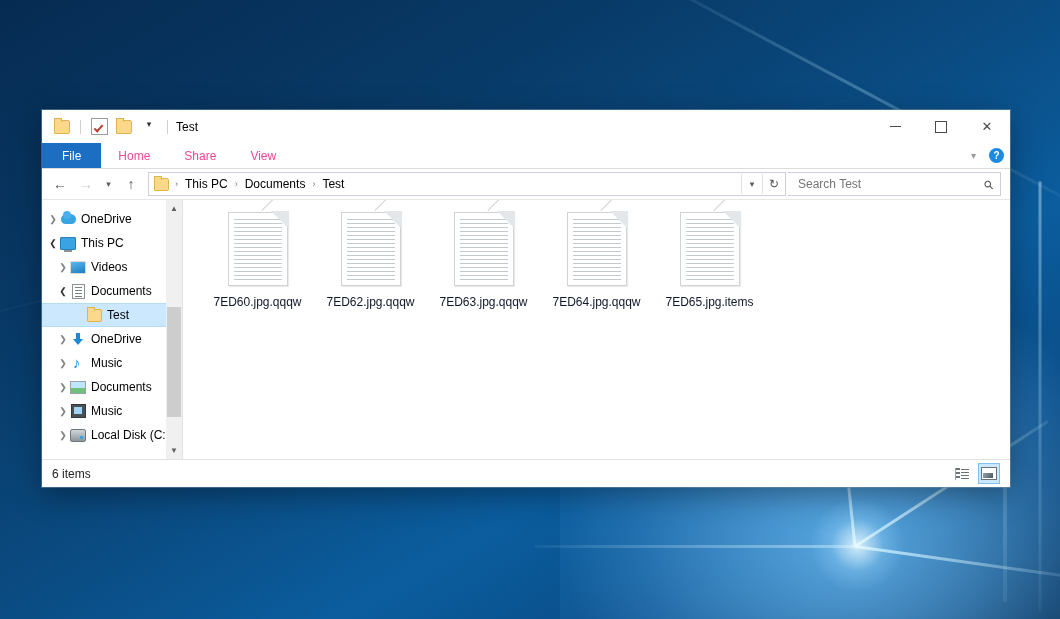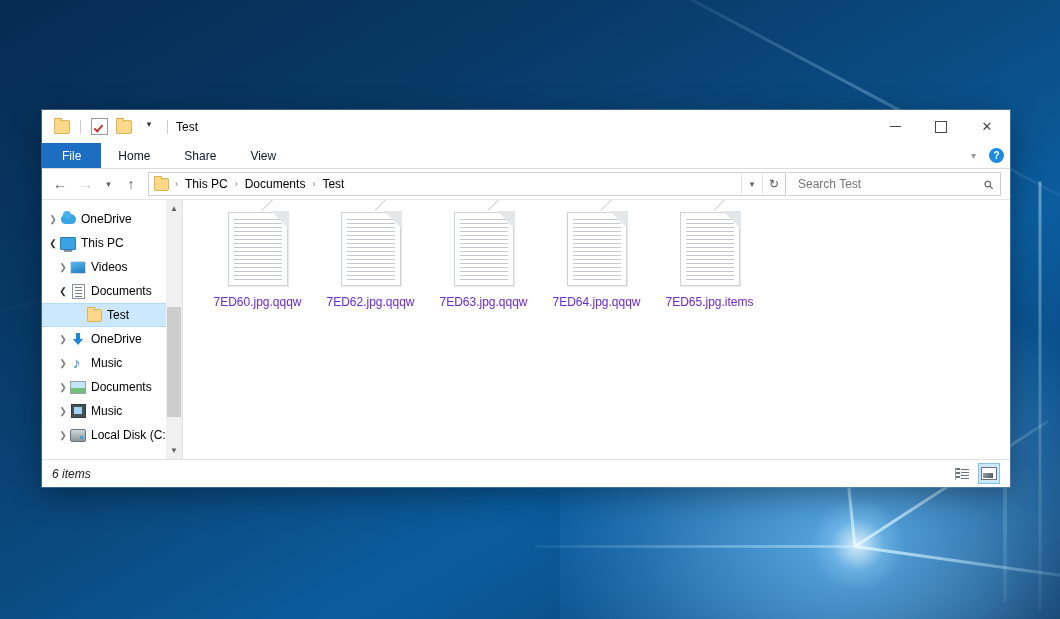--- a/index.html
+++ b/index.html
@@ -177,21 +177,21 @@
     display: flex;
     align-items: stretch;
     position: relative;
     flex: none;
   }
   .ribbon-tab {
     padding: 0 17px;
     display: flex;
     align-items: center;
     font-size: 12px;
-    color: #0f172a;
+    color: #ec4899;
   }
   .ribbon-tab.file-tab {
     background: #1b6ec2;
     color: #ffffff;
     padding: 0 20px;
   }
   #ribbon-right {
     position: absolute;
     right: 6px; top: 0; bottom: 0;
     display: flex;
@@ -555,36 +555,35 @@
     position: absolute;
     right: -1px; top: -1px;
     width: 19px; height: 19px;
     border-left: 1px solid #cfd3d6;
     transform: rotate(45deg);
     transform-origin: top right;
     pointer-events: none;
   }
   .file-label {
     font-size: 12px;
-    color: #6d28d9;
+    color: #0f172a;
     text-align: center;
     white-space: nowrap;
   }
 
   
   #status-bar {
     height: 27px;
     background: #ffffff;
     border-top: 1px solid #e2e2e2;
     display: flex;
     align-items: center;
     padding: 0 8px 0 10px;
     flex: none;
     position: relative;
-    font-style: italic;
   }
   #item-count {
     font-size: 12px;
     color: #222;
   }
   #view-buttons {
     position: absolute;
     right: 10px;
     display: flex;
     gap: 6px;

